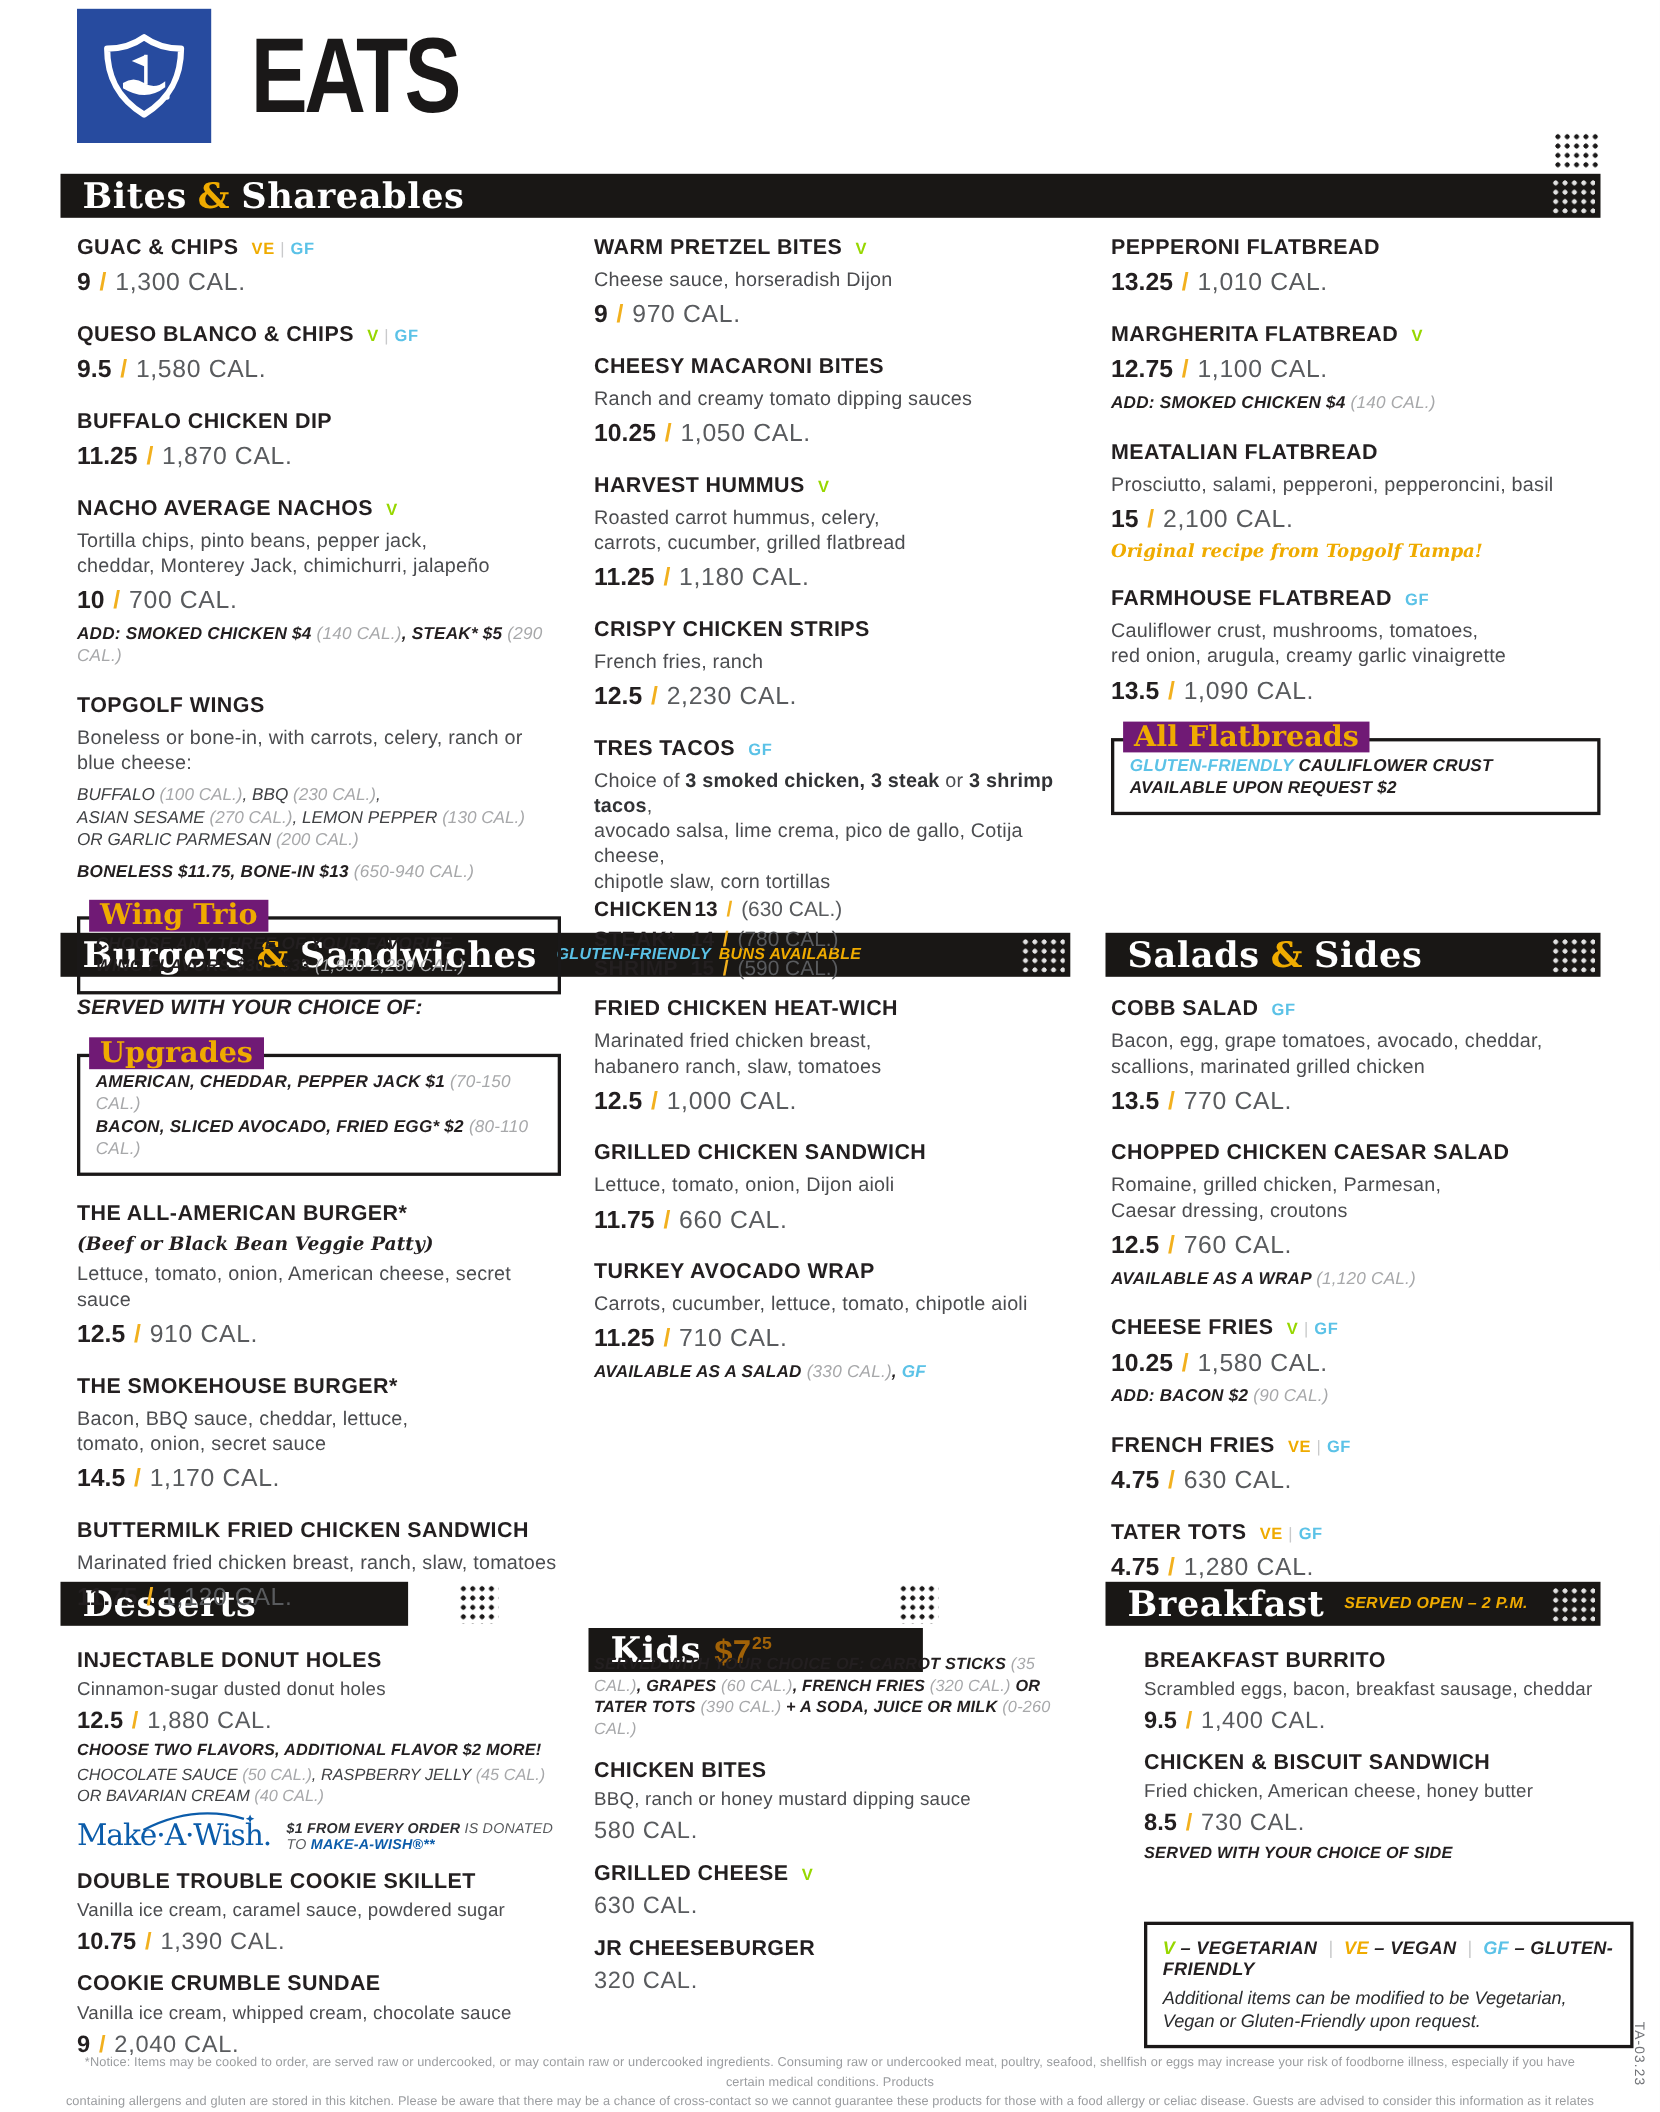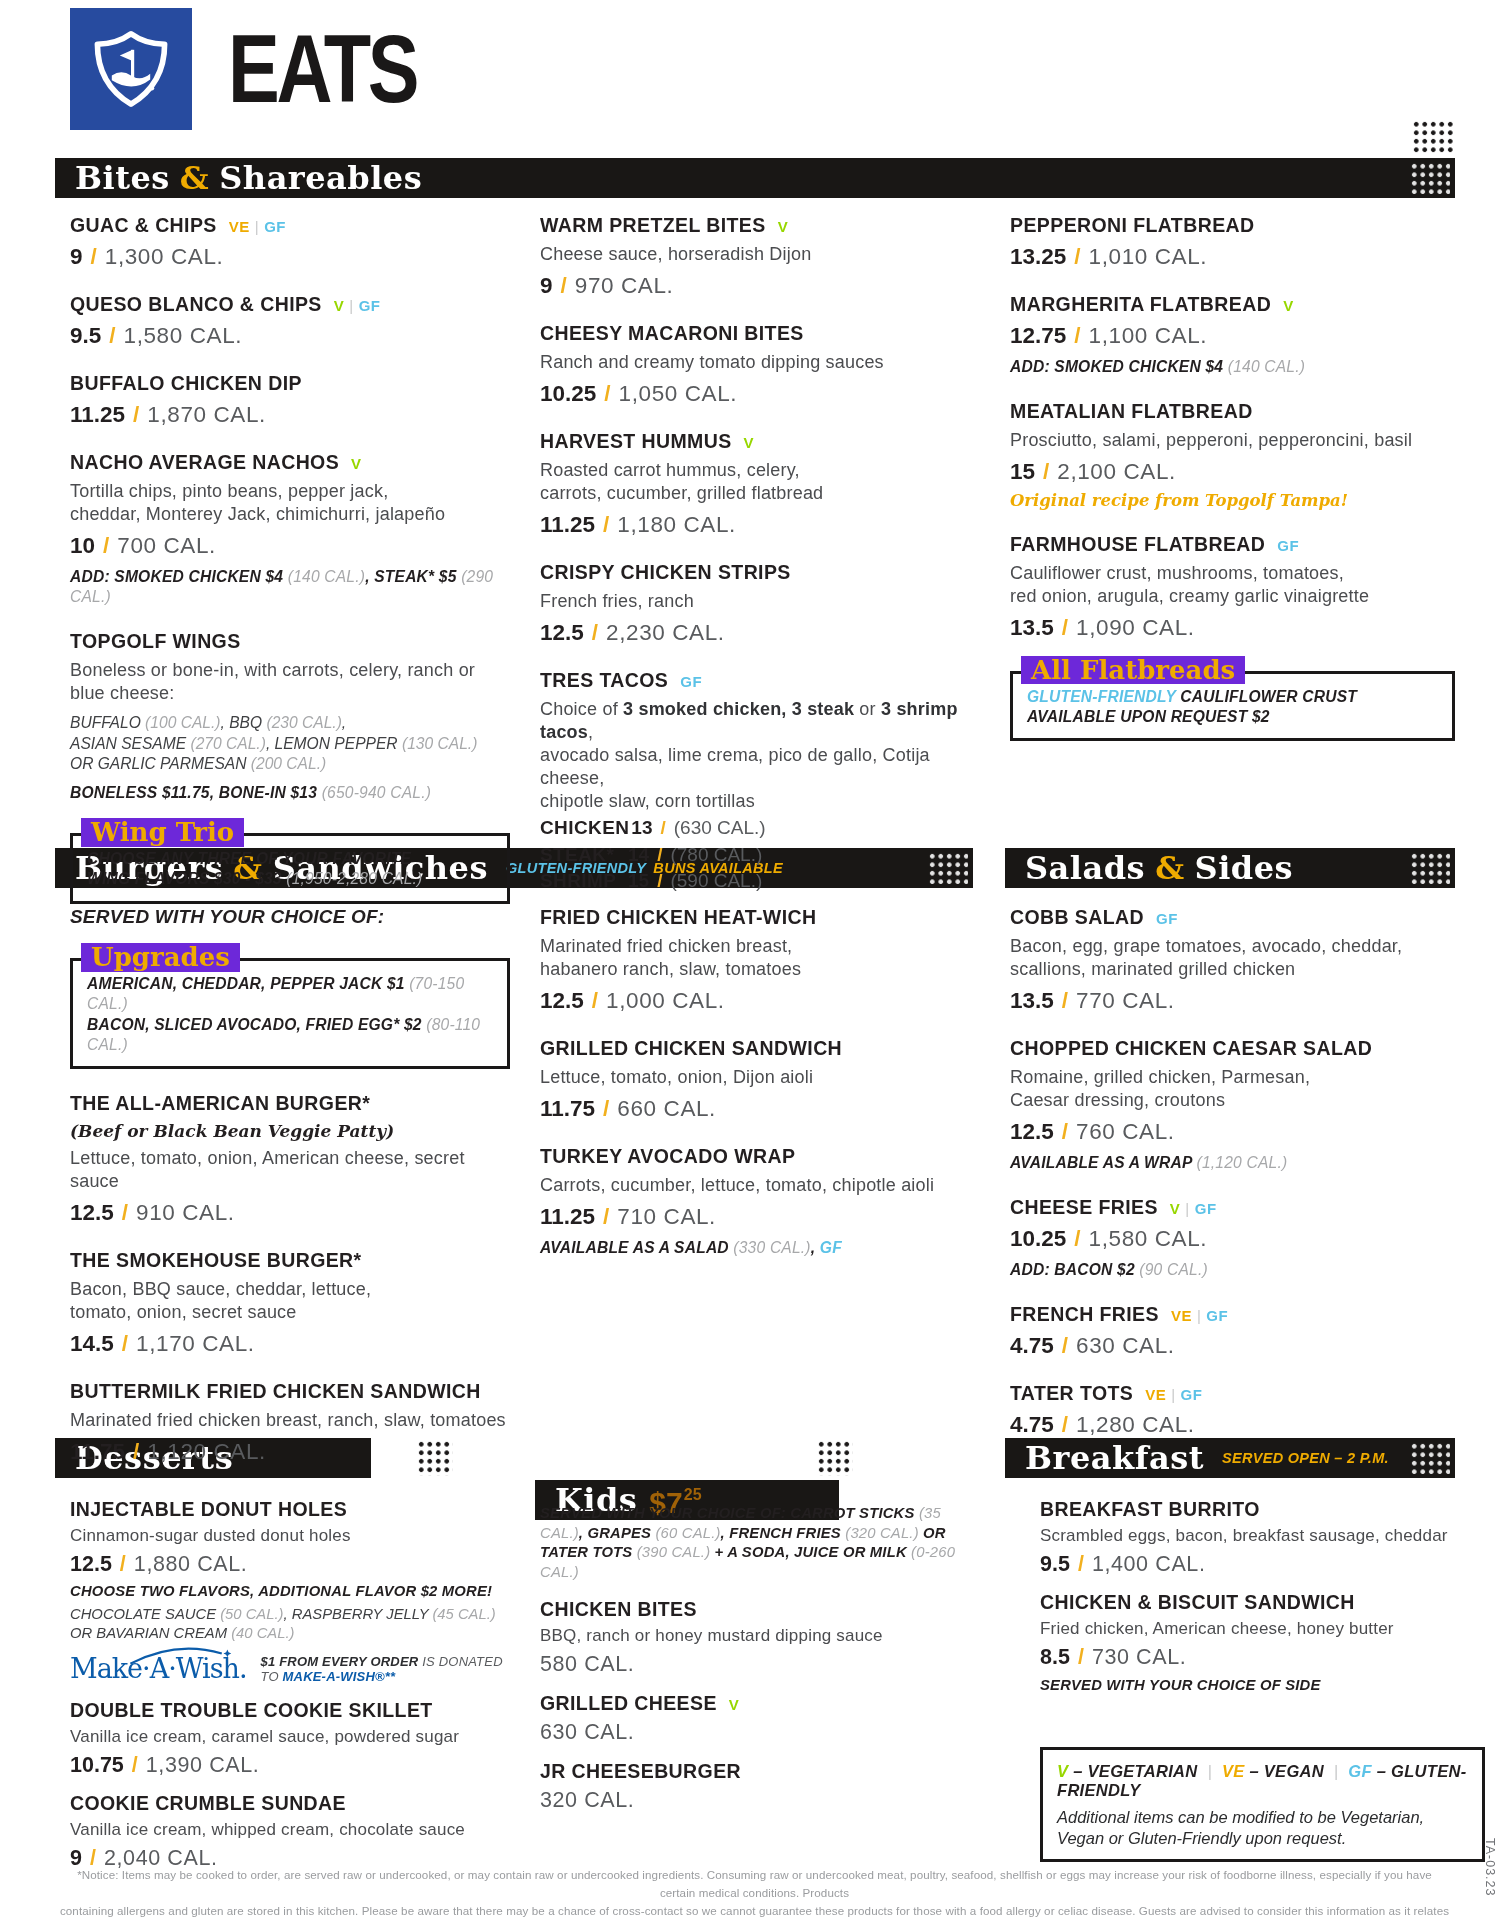--- a/index.html
+++ b/index.html
@@ -76,21 +76,21 @@
   .seg-bold{font-weight:bold;color:#313235;}
   .seg-blue{color:#5bc2e7;font-weight:bold;}
   .variant{display:flex;align-items:baseline;font-size:19px;margin-top:3px;line-height:1.25;}
   .variant-label{font-weight:bold;letter-spacing:.4px;min-width:86px;}
   .variant-price{font-weight:bold;margin-left:2px;}
   .variant-cal{color:#595b5e;}
   .accent-line{color:#efab00;font-family:"DejaVu Serif",serif;font-weight:bold;font-style:italic;
                font-size:16.5px;margin-top:6px;}
 
   .box{position:relative;border:3px solid #1a1818;padding:13px 14px 11px;margin-top:30px;margin-bottom:23px;}
-  .box-title{position:absolute;top:-18px;left:8px;background:#6d28d9;padding:0 10px;
+  .box-title{position:absolute;top:-18px;left:8px;background:#701a75;padding:0 10px;
              font-family:"DejaVu Serif",serif;font-weight:bold;font-size:26px;color:#efab00;line-height:1.1;}
   .box .note{margin-top:0;}
 
   .intro-lead{font-size:19px;font-weight:bold;font-style:italic;letter-spacing:.2px;}
   .intro-note{margin-top:4px;font-size:16.2px;}
   .kids-intro .note{margin-top:0;font-size:15.8px;line-height:1.32;margin-bottom:16px;}
 
   
   .compact .menu-item{margin-bottom:15px;}
   .compact .item-desc{margin-top:4px;font-size:17px;}

